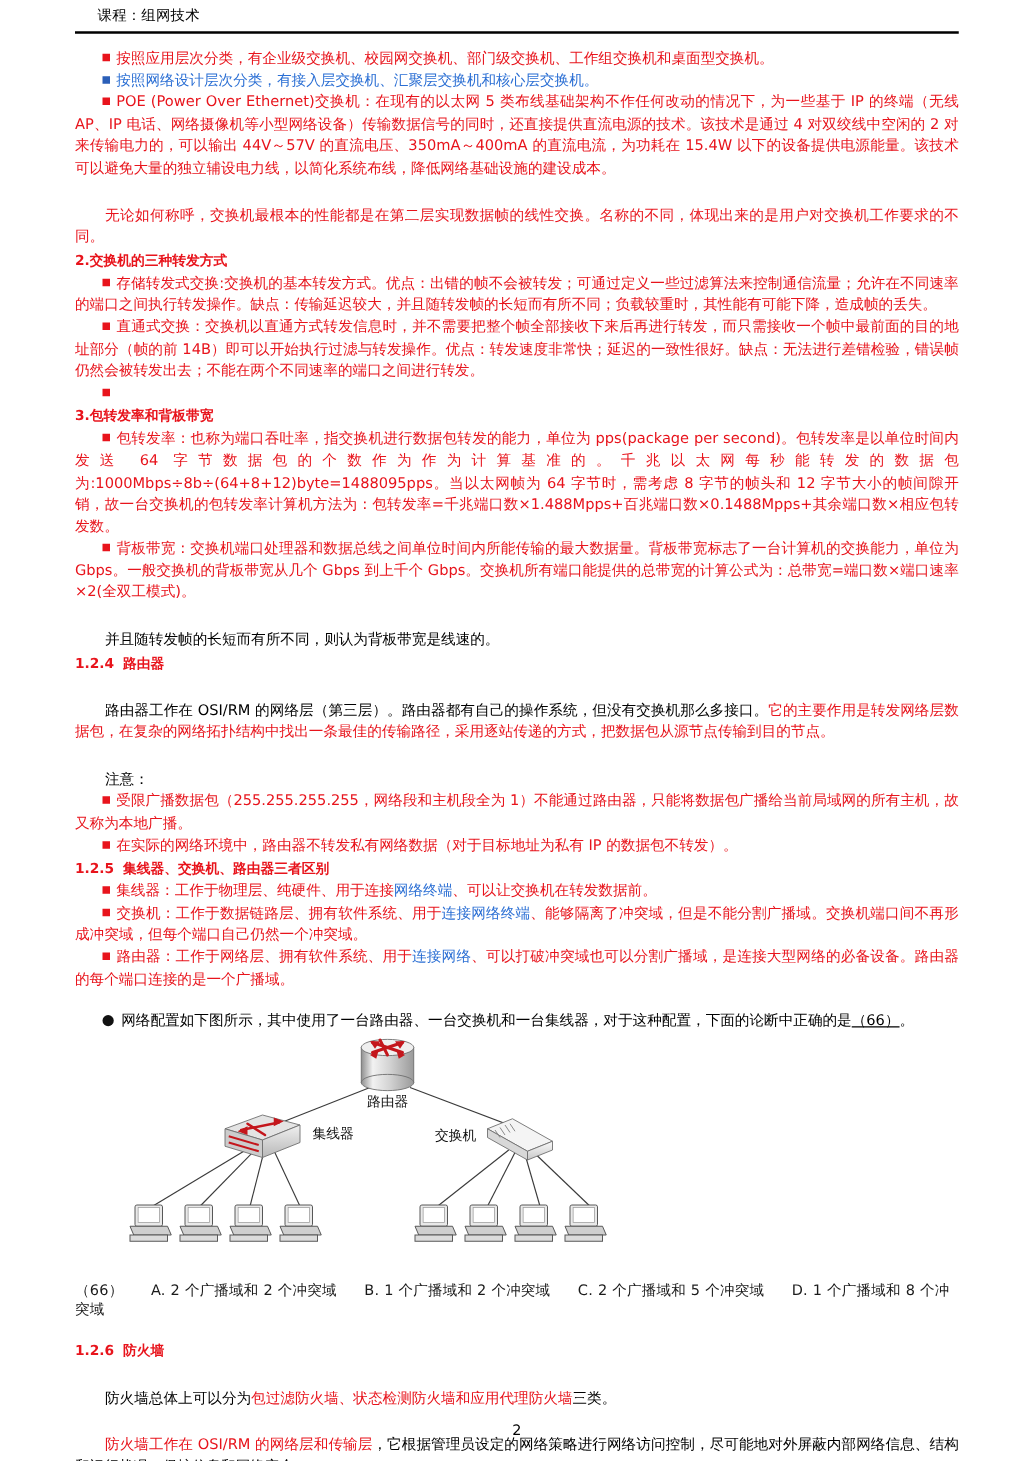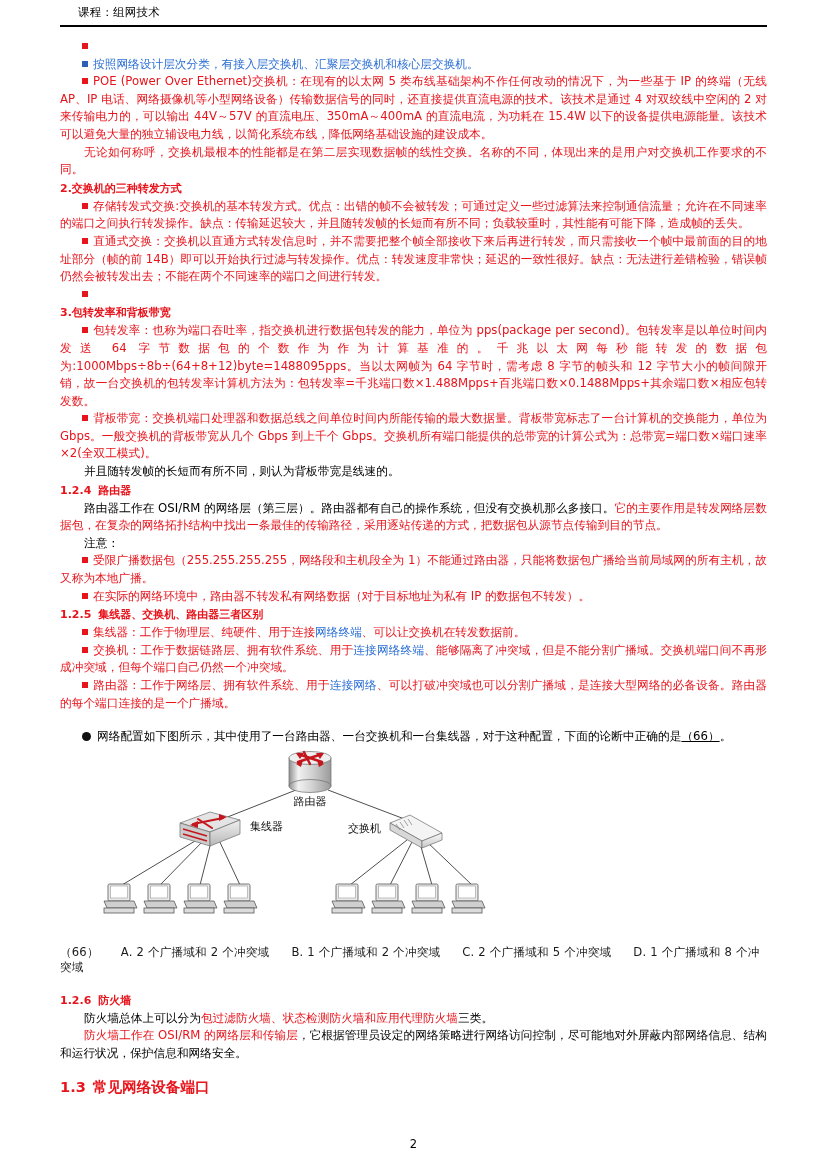--- a/index.html
+++ b/index.html
@@ -51,21 +51,21 @@
     width: 707px;
   }
   p {
     margin: 0 0 0 0;
     font-size: 11.7px;
     line-height: 17.6px;
     color: #e8141c;
     text-align: justify;
     text-justify: inter-ideograph;
   }
-  .indent { text-indent: 24px; }
+  .indent { text-indent: 24px; margin-top: 20px; }
   .bulletline { text-indent: 22px; }
   .sq {
     display: inline-block;
     width: 6px;
     height: 6px;
     background: #e8141c;
     margin-right: 5px;
     vertical-align: 1px;
   }
   .sq.blue { background: #2b5fb8; }
@@ -132,21 +132,21 @@
 
 <div class="page">
 
   <div class="header">
     <div class="header-title">课程：组网技术</div>
     <div class="header-rule"></div>
   </div>
 
   <div class="content">
 
-    <p class="bulletline"><span class="sq"></span></p>
+    <p class="bulletline"><span class="sq"></span><span>按照应用层次分类，有企业级交换机、校园网交换机、部门级交换机、工作组交换机和桌面型交换机。</span></p>
     <p class="bulletline"><span class="sq blue"></span><span class="blue">按照网络设计层次分类，有接入层交换机、汇聚层交换机和核心层交换机。</span></p>
     <p class="bulletline"><span class="sq"></span><span>POE (Power Over Ethernet)交换机：在现有的以太网 5 类布线基础架构不作任何改动的情况下，为一些基于 IP 的终端（无线 AP、IP 电话、网络摄像机等小型网络设备）传输数据信号的同时，还直接提供直流电源的技术。该技术是通过 4 对双绞线中空闲的 2 对来传输电力的，可以输出 44V～57V 的直流电压、350mA～400mA 的直流电流，为功耗在 15.4W 以下的设备提供电源能量。该技术可以避免大量的独立辅设电力线，以简化系统布线，降低网络基础设施的建设成本。</span></p>
     <p class="indent">无论如何称呼，交换机最根本的性能都是在第二层实现数据帧的线性交换。名称的不同，体现出来的是用户对交换机工作要求的不同。</p>
 
     <h3 class="sec"><span>2.交换机的三种转发方式</span></h3>
     <p class="bulletline"><span class="sq"></span><span>存储转发式交换:交换机的基本转发方式。优点：出错的帧不会被转发；可通过定义一些过滤算法来控制通信流量；允许在不同速率的端口之间执行转发操作。缺点：传输延迟较大，并且随转发帧的长短而有所不同；负载较重时，其性能有可能下降，造成帧的丢失。</span></p>
     <p class="bulletline"><span class="sq"></span><span>直通式交换：交换机以直通方式转发信息时，并不需要把整个帧全部接收下来后再进行转发，而只需接收一个帧中最前面的目的地址部分（帧的前 14B）即可以开始执行过滤与转发操作。优点：转发速度非常快；延迟的一致性很好。缺点：无法进行差错检验，错误帧仍然会被转发出去；不能在两个不同速率的端口之间进行转发。</span></p>
     <p class="bulletline"><span class="sq"></span></p>
 
     <h3 class="sec"><span>3.包转发率和背板带宽</span></h3>

